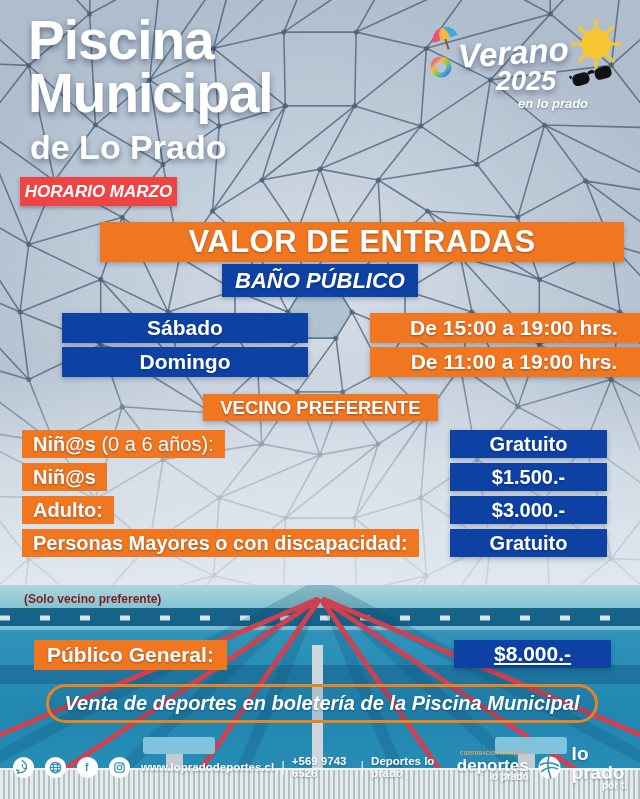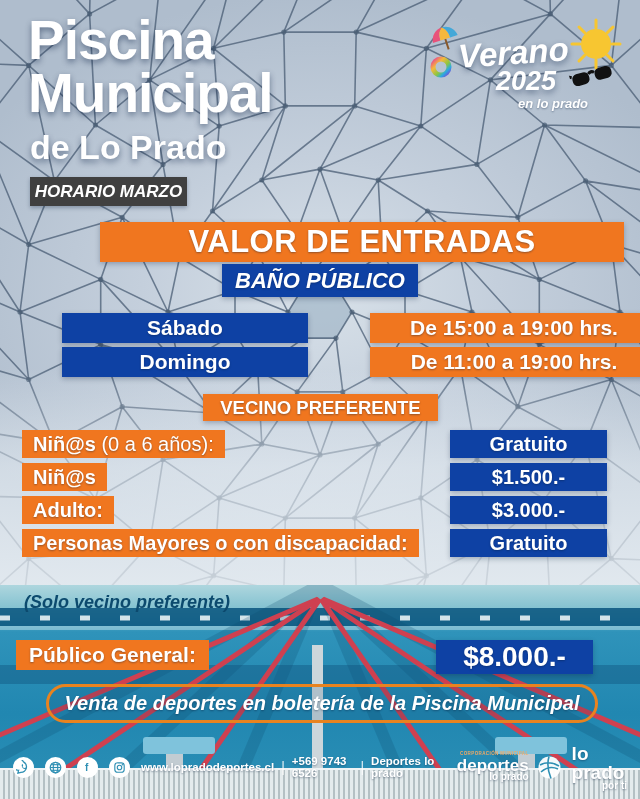--- a/index.html
+++ b/index.html
@@ -18,21 +18,21 @@
   .grating{position:absolute;left:0;top:768px;width:640px;height:31px;z-index:3;
     border-top:2px solid #eef3f5;
     background:repeating-linear-gradient(90deg,#e4ebed 0 3px,#b4c0c4 3px 5px);}
   
   .sh{text-shadow:0 1px 2px rgba(10,30,60,.4);}
   .shb{text-shadow:0 3px 6px rgba(5,25,60,.45);}
   .z{position:absolute;z-index:5;}
   
   .title{left:28px;top:14px;font-weight:800;font-size:55px;line-height:53px;letter-spacing:-1px;}
   .subtitle{left:30px;top:128px;font-weight:600;font-size:34px;}
-  .badge{left:30px;top:177px;width:157px;height:29px;background:#404040;
+  .badge{left:20px;top:177px;width:157px;height:29px;background:#ef4444;
     display:flex;align-items:center;justify-content:center;
     font-style:italic;font-weight:700;font-size:17px;box-shadow:0 2px 4px rgba(10,30,60,.3);}
   
   .verano{right:22px;top:20px;width:180px;height:95px;}
   .verano *{position:absolute;}
   .v-word{left:20px;top:14px;font-style:italic;font-weight:800;font-size:33px;transform:rotate(-4deg);z-index:2;}
   .v-year{left:58px;top:46px;font-style:italic;font-weight:800;font-size:27px;z-index:2;}
   .v-tag{left:80px;top:76px;font-style:italic;font-weight:600;font-size:13px;z-index:2;}
   .v-sun{right:-4px;top:-2px;z-index:1;}
   .v-shades{right:4px;top:46px;z-index:3;transform:rotate(-16deg);}
@@ -49,25 +49,25 @@
   .sch-row{position:relative;height:30px;margin-bottom:4px;margin-left:40px;}
   .sch-day{position:absolute;left:0;top:0;width:246px;height:30px;font-weight:800;font-size:21px;}
   .sch-time{position:absolute;left:308px;top:0;width:288px;height:30px;font-weight:800;font-size:21px;}
   
   .prices{left:22px;top:430px;width:596px;}
   .p-row{position:relative;height:28px;margin-bottom:5px;}
   .p-label{position:absolute;left:0;top:0;height:28px;padding:0 11px;display:inline-flex;
     align-items:center;font-size:20px;white-space:pre;}
   .p-name{font-weight:800;} .p-detail{font-weight:500;}
   .p-value{position:absolute;left:428px;top:0;width:157px;height:28px;font-weight:800;font-size:20px;}
-  .note{left:24px;top:592px;font-style:italic;font-weight:700;font-size:18px;color:#0c4a6e;text-shadow:none;}
-  .general{left:16px;top:640px;width:580px;height:30px;}
+  .note{left:24px;top:592px;font-weight:700;font-size:12px;color:#7f1d1d;text-shadow:none;}
+  .general{left:34px;top:640px;width:580px;height:30px;}
   .g-label{position:absolute;left:0;top:0;height:30px;padding:0 13px;display:inline-flex;
     align-items:center;font-weight:800;font-size:21px;}
-  .g-value{position:absolute;left:420px;top:0;width:157px;height:34px;font-weight:800;font-size:28px;}
+  .g-value{position:absolute;left:420px;top:0;width:157px;height:28px;font-weight:800;font-size:21px;text-decoration:underline;}
   
   .pill{left:46px;top:684px;width:546px;height:33px;border:3px solid #e8831f;border-radius:20px;
     background:rgba(12,70,110,.15);display:flex;align-items:center;justify-content:center;
     font-style:italic;font-weight:600;font-size:20px;}
   
   .footer{left:0;top:748px;width:640px;height:38px;display:flex;align-items:center;
     padding:0 13px;box-sizing:border-box;gap:7px;z-index:6;}
   .fi{width:21px;height:21px;border-radius:50%;background:#fff;color:#2e8fb3;flex:0 0 auto;
     display:flex;align-items:center;justify-content:center;margin-right:4px;}
   .f-web{font-weight:800;font-size:11.5px;}

